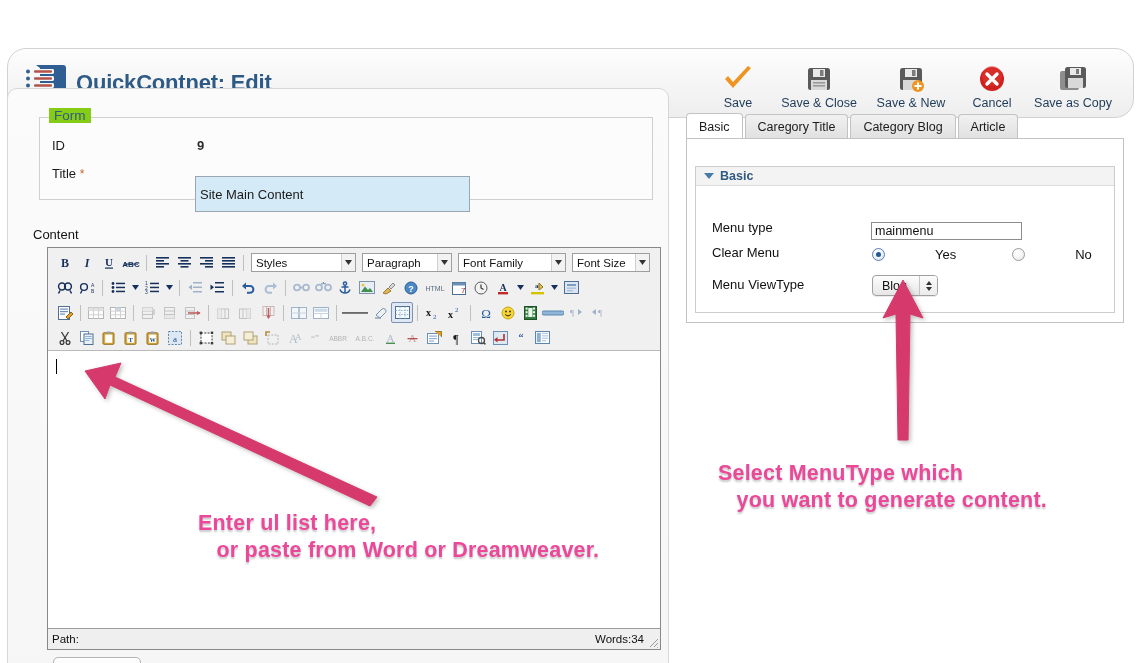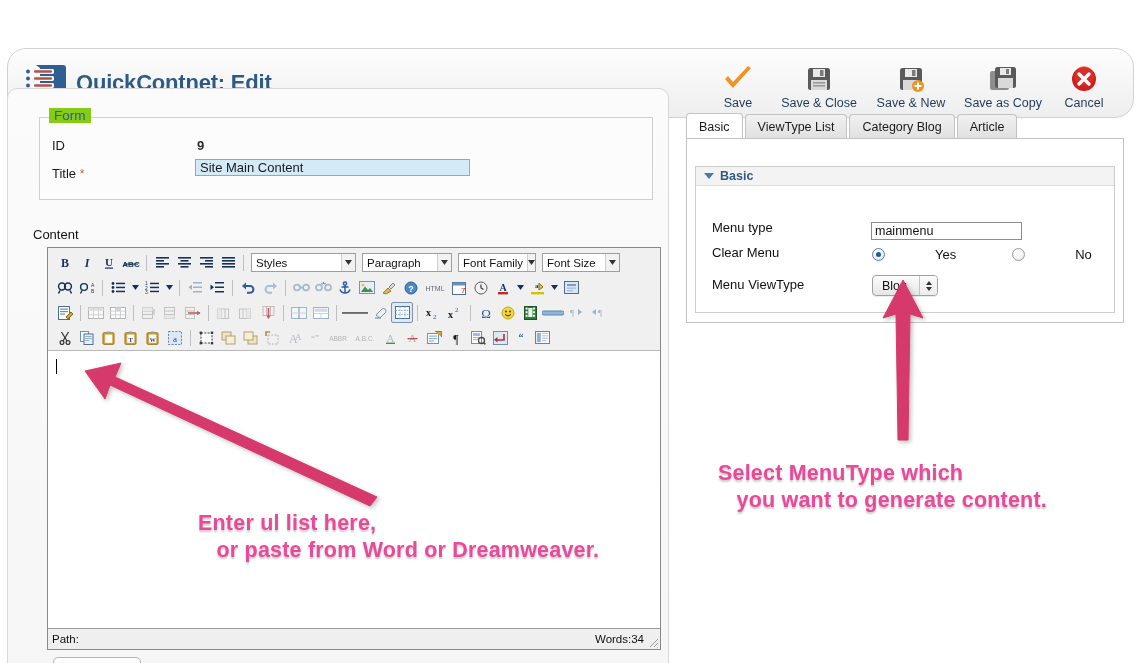--- a/index.html
+++ b/index.html
@@ -46,21 +46,21 @@
   .legend {
     position: absolute; left: 9px; top: -10px; background: #84cc16; padding: 0 5px;
     font-size: 13.5px; font-weight: normal; color: #335b80;
   }
   .frow { position: absolute; left: 12px; font-size: 13px; color: #1a1a1a; }
   .frow-id { top: 20px; }
   .frow-title { top: 48px; }
   .req { color: #c3632c; font-size: 12px; }
   .idval { position: absolute; left: 157px; top: 20px; font-size: 13px; font-weight: bold; color: #2c2c2c; }
   .title-input {
-    position: absolute; left: 155px; top: 41px; width: 275px; height: 17px;
+    position: absolute; left: 155px; top: 58px; width: 275px; height: 36px;
     background: #d4eaf6; border: 1px solid #9aa7b0;
     font-family: "Liberation Sans", sans-serif; font-size: 13px; color: #1a1a1a;
     padding: 0 4px; outline: none;
   }
 
   .content-label {
     position: absolute; left: 25px; top: 138px; font-size: 13px; color: #141414;
   }
   
   .editor {
@@ -241,42 +241,42 @@
             <rect x="15" y="5" width="3.5" height="6" fill="#7b7b7b"></rect>
             <rect x="6" y="15" width="16" height="10" fill="#d9d9d9"></rect>
             <circle cx="21" cy="21" r="6" fill="#ef9420"></circle>
             <rect x="20" y="17.5" width="2" height="7" fill="#fff"></rect>
             <rect x="17.5" y="20" width="7" height="2" fill="#fff"></rect>
           </svg>
         </div>
         <div class="tb-lbl">Save &amp; New</div>
       </div>
 
+      <div class="tb-btn">
+        <div class="tb-ico">
+          <svg width="28" height="28" viewBox="0 0 28 28">
+            <circle cx="14" cy="14" r="12" fill="#cf2020"></circle>
+            <circle cx="14" cy="11" r="10" fill="#e23a2e" opacity="0.55"></circle>
+            <path d="M9 9 L19 19 M19 9 L9 19" stroke="#fff" stroke-width="3.4" stroke-linecap="round"></path>
+          </svg>
+        </div>
+        <div class="tb-lbl">Cancel</div>
+      </div>
+
       <div class="tb-btn wide">
         <div class="tb-ico">
           <svg width="28" height="28" viewBox="0 0 28 28">
             <rect x="1" y="6" width="19" height="19" rx="2" fill="#8e8e8e"></rect>
             <rect x="6" y="2" width="21" height="21" rx="2.5" fill="#5a5a5a"></rect>
             <rect x="11" y="3" width="11" height="7" fill="#e9e9e9"></rect>
             <rect x="17" y="4" width="3" height="5" fill="#7b7b7b"></rect>
             <rect x="9" y="13" width="15" height="10" fill="#d9d9d9"></rect>
           </svg>
         </div>
         <div class="tb-lbl">Save as Copy</div>
-      </div>
-
-      <div class="tb-btn">
-        <div class="tb-ico">
-          <svg width="28" height="28" viewBox="0 0 28 28">
-            <circle cx="14" cy="14" r="12" fill="#cf2020"></circle>
-            <circle cx="14" cy="11" r="10" fill="#e23a2e" opacity="0.55"></circle>
-            <path d="M9 9 L19 19 M19 9 L9 19" stroke="#fff" stroke-width="3.4" stroke-linecap="round"></path>
-          </svg>
-        </div>
-        <div class="tb-lbl">Cancel</div>
       </div>
 
     </div>
   </div>
 
   <div class="left-panel">
 
     <div class="fieldset">
       <div class="legend">Form</div>
 
@@ -370,21 +370,21 @@
               </div>
           </div>
           <div class="ddown" style="width:90px">
             <span>Paragraph</span>
             <div class="dd-arrow">
                 <svg width="7" height="5">
                   <polygon points="0,0 7,0 3.5,5" fill="#333"></polygon>
                 </svg>
               </div>
           </div>
-          <div class="ddown" style="width:78px">
+          <div class="ddown" style="width:108px">
             <span>Font Family</span>
             <div class="dd-arrow">
                 <svg width="7" height="5">
                   <polygon points="0,0 7,0 3.5,5" fill="#333"></polygon>
                 </svg>
               </div>
           </div>
           <div class="ddown" style="width:78px">
             <span>Font Size</span>
             <div class="dd-arrow">
@@ -957,21 +957,21 @@
     </div>
   </div>
 
   <div class="bottom-btn"></div>
 
   <div class="tabs">
     <div class="tab active">
       <span>Basic</span>
     </div>
     <div class="tab">
-      <span>ViewType List</span>
+      <span>Caregory Title</span>
     </div>
     <div class="tab">
       <span>Category Blog</span>
     </div>
     <div class="tab">
       <span>Article</span>
     </div>
   </div>
 
   <div class="tab-panel">

